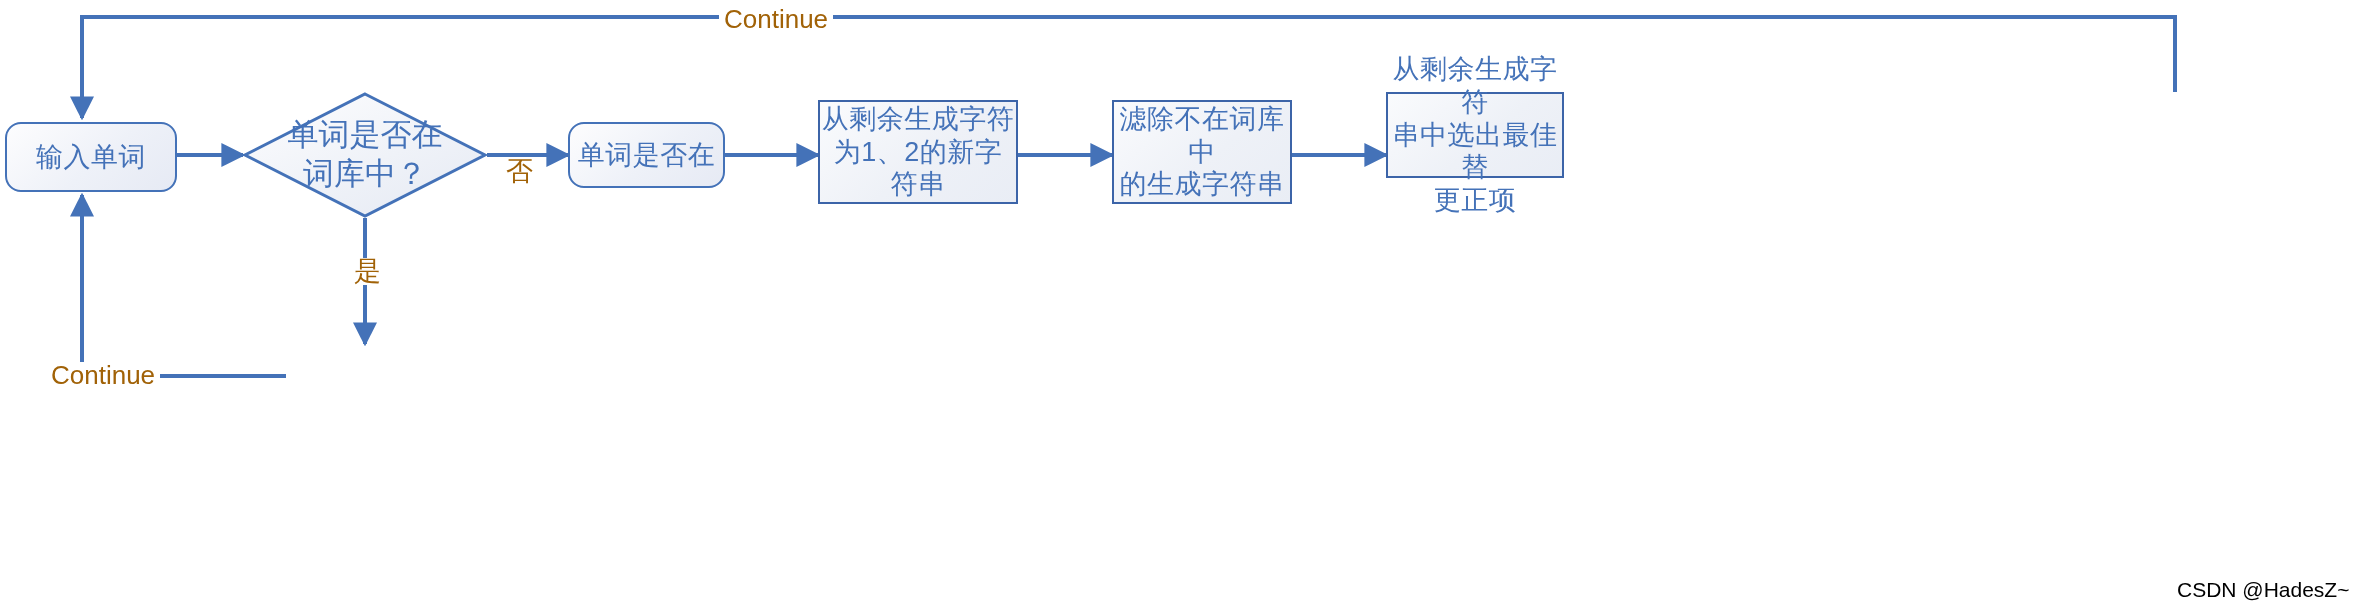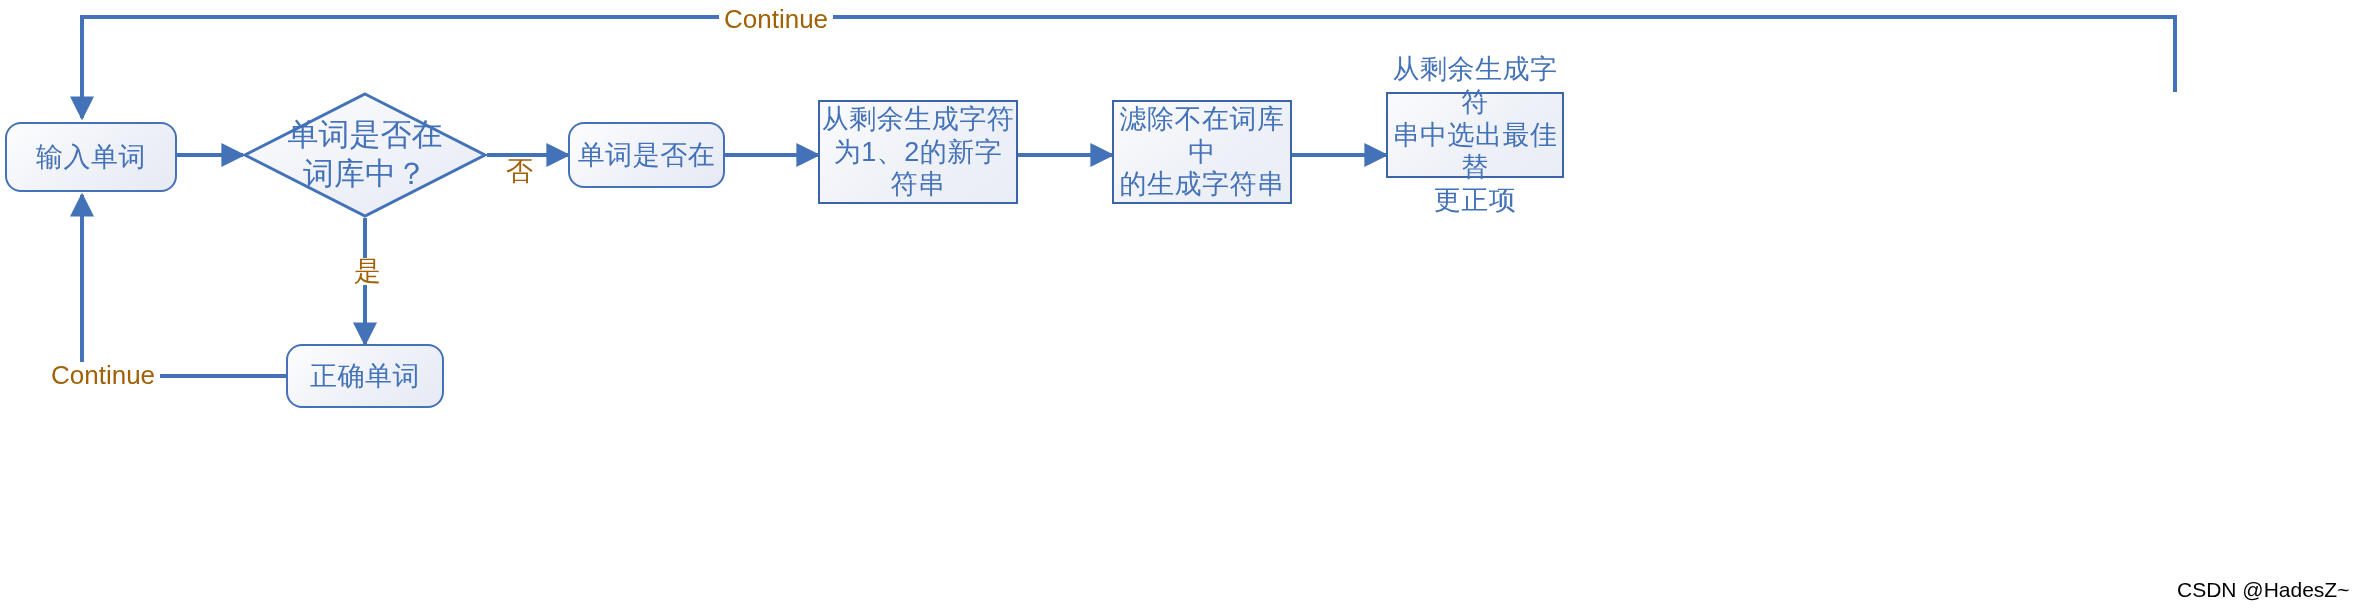--- a/index.html
+++ b/index.html
@@ -156,21 +156,20 @@
   <div class="node rect" style="left:818px; top:100px; width:200px; height:104px;">从剩余生成字符
 为1、2的新字符串</div>
 
   <div class="node rect" style="left:1112px; top:100px; width:180px; height:104px;">滤除不在词库中
 的生成字符串</div>
 
   <div class="node rect" style="left:1386px; top:92px; width:178px; height:86px;">从剩余生成字符
 串中选出最佳替
 更正项</div>
 
-  <div class="node rounded" style="left:286px; top:344px; width:158px; height:64px;">正确单词</div>
 
   <div class="edge-label" style="left:501px; top:158px;">否</div>
 
   <div class="edge-label" style="left:349px; top:258px;">是</div>
 
   <div class="edge-label latin" style="left:719px; top:6px;">Continue</div>
 
   <div class="edge-label latin" style="left:46px; top:362px;">Continue</div>
 
   <div class="watermark" style="left:2177px; top:578px;">CSDN @HadesZ~</div>

